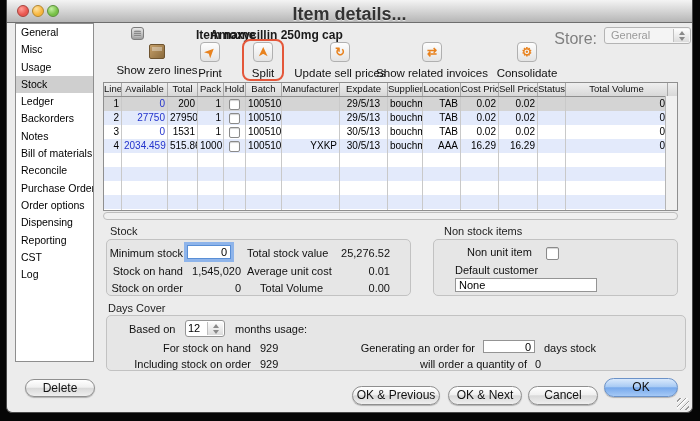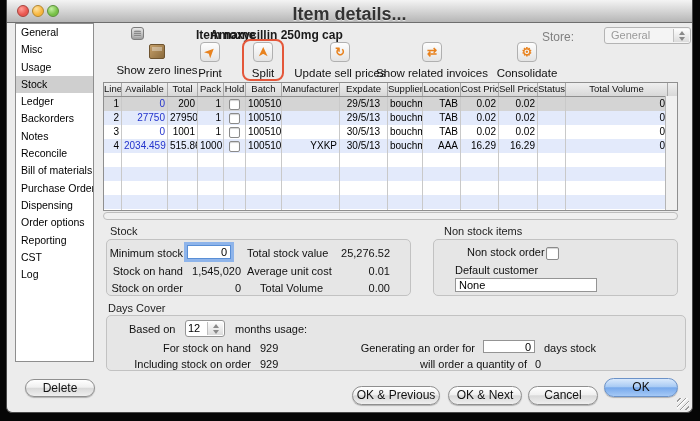--- a/index.html
+++ b/index.html
@@ -23,21 +23,21 @@
            border:1px solid #8e8e8e;box-sizing:border-box;overflow:hidden;}
   .sb-item{height:17.3px;line-height:17.3px;padding-left:5px;font-size:10.5px;color:#000;white-space:nowrap;}
   .sb-item.sel{background:#cfcfcf;}
 
   
   .item-icon{position:absolute;left:124px;top:27px;width:13px;height:13px;border-radius:3px;
              background:linear-gradient(#e8e8e8,#9f9f9f);border:1px solid #7c7c7c;box-sizing:border-box;}
   .item-icon:after{content:"";position:absolute;left:2px;top:2px;right:2px;bottom:2px;border-radius:2px;
              background:repeating-linear-gradient(0deg,#bbb 0 1px,#888 1px 2px);}
   .hdr-label{position:absolute;top:28px;font-size:12px;font-weight:bold;color:#1a1a1a;white-space:nowrap;}
-  .store-label{position:absolute;left:535px;top:30px;width:55px;font-size:12px;color:#7f7f7f;}
+  .store-label{position:absolute;left:535px;top:30px;width:55px;text-align:right;font-size:16px;color:#7f7f7f;}
   .store-select{position:absolute;left:597px;top:27px;width:87px;height:17px;background:#f4f4f4;
                 border:1px solid #b4b4b4;border-radius:3px;box-sizing:border-box;font-size:11px;color:#9a9a9a;
                 line-height:15px;padding-left:6px;}
   .stepper{position:absolute;right:1px;top:1px;bottom:1px;width:15px;border-left:1px solid #c0c0c0;
            background:linear-gradient(#fdfdfd,#dcdcdc);display:flex;flex-direction:column;align-items:center;justify-content:center;}
   .tri-up{width:0;height:0;border-left:3px solid transparent;border-right:3px solid transparent;border-bottom:4px solid #8a8a8a;margin:1px 0;}
   .tri-dn{width:0;height:0;border-left:3px solid transparent;border-right:3px solid transparent;border-top:4px solid #8a8a8a;margin:1px 0;}
 
   
   .tb{position:absolute;top:42px;text-align:center;}
@@ -113,25 +113,25 @@
   </div>
 
   <div class="sidebar">
       <div class="sb-item">General</div>
       <div class="sb-item">Misc</div>
       <div class="sb-item">Usage</div>
       <div class="sb-item sel">Stock</div>
       <div class="sb-item">Ledger</div>
       <div class="sb-item">Backorders</div>
       <div class="sb-item">Notes</div>
+      <div class="sb-item">Bill of materials</div>
       <div class="sb-item">Reconcile</div>
-      <div class="sb-item">Bill of materials</div>
       <div class="sb-item">Purchase Orders</div>
+      <div class="sb-item">Order options</div>
       <div class="sb-item">Dispensing</div>
-      <div class="sb-item">Order options</div>
       <div class="sb-item">Reporting</div>
       <div class="sb-item">CST</div>
       <div class="sb-item">Log</div>
     </div>
 
   <div class="item-icon"></div>
   <div class="hdr-label" style="left:141px;margin-left:48px;">Item name</div>
   <div class="hdr-label" style="left:203px;">Amoxycillin 250mg cap</div>
   <div class="store-label">Store:</div>
   <div class="store-select">
@@ -224,21 +224,21 @@
           <div class="tc" style="width: 35px; text-align: right;">bouchm</div>
           <div class="tc" style="width: 38px; text-align: right;">TAB</div>
           <div class="tc" style="width: 38px; text-align: right;">0.02</div>
           <div class="tc" style="width: 39px; text-align: right;">0.02</div>
           <div class="tc" style="width: 28px; text-align: left;"></div>
           <div class="tc" style="width: 102px; text-align: right;">0</div>
         </div>
         <div class="trow">
           <div class="tc" style="width: 18px; text-align: right;">3</div>
           <div class="tc blue-num" style="width: 46px; text-align: right;">0</div>
-          <div class="tc" style="width: 30px; text-align: right;">1001</div>
+          <div class="tc" style="width: 30px; text-align: right;">1531</div>
           <div class="tc" style="width: 26px; text-align: right;">1</div>
           <div class="tc" style="width: 22px; text-align: center;"><span class="cb"></span></div>
           <div class="tc" style="width: 36px; text-align: center;">1005108</div>
           <div class="tc" style="width: 58px; text-align: right;"></div>
           <div class="tc" style="width: 48px; text-align: center;">30/5/13</div>
           <div class="tc" style="width: 35px; text-align: right;">bouchm</div>
           <div class="tc" style="width: 38px; text-align: right;">TAB</div>
           <div class="tc" style="width: 38px; text-align: right;">0.02</div>
           <div class="tc" style="width: 39px; text-align: right;">0.02</div>
           <div class="tc" style="width: 28px; text-align: left;"></div>
@@ -358,21 +358,21 @@
     <div class="fld r" style="left:206px;top:25px;width:77px;">0.01</div>
 
     <div class="fld r" style="left:2px;top:42px;width:74px;">Stock on order</div>
     <div class="fld r" style="left:80px;top:42px;width:54px;">0</div>
     <div class="fld r" style="left:140px;top:42px;width:76px;">Total Volume</div>
     <div class="fld r" style="left:206px;top:42px;width:77px;">0.00</div>
   </div>
 
   <div class="group-label" style="left:437px;top:225px;">Non stock items</div>
   <div class="gbox gb-nonstock">
-    <div class="fld" style="left:33px;top:6px;">Non stock order</div>
+    <div class="fld" style="left:33px;top:6px;">Non unit item</div>
     <span class="cb" style="position:absolute;left:112px;top:6px;width:11px;height:11px;"></span>
     <div class="fld" style="left:21px;top:24px;">Default customer</div>
     <input class="tinput" style="left: 21px; top: 38px; width: 142px; height: 14px;" value="None">
   </div>
 
   <div class="group-label" style="left:101px;top:302px;">Days Cover</div>
   <div class="gbox gb-days">
     <div class="fld" style="left:22px;top:7px;">Based on</div>
     <div class="num-stepper" style="left:78px;top:4px;width:40px;height:17px;">
       <span>12</span>

